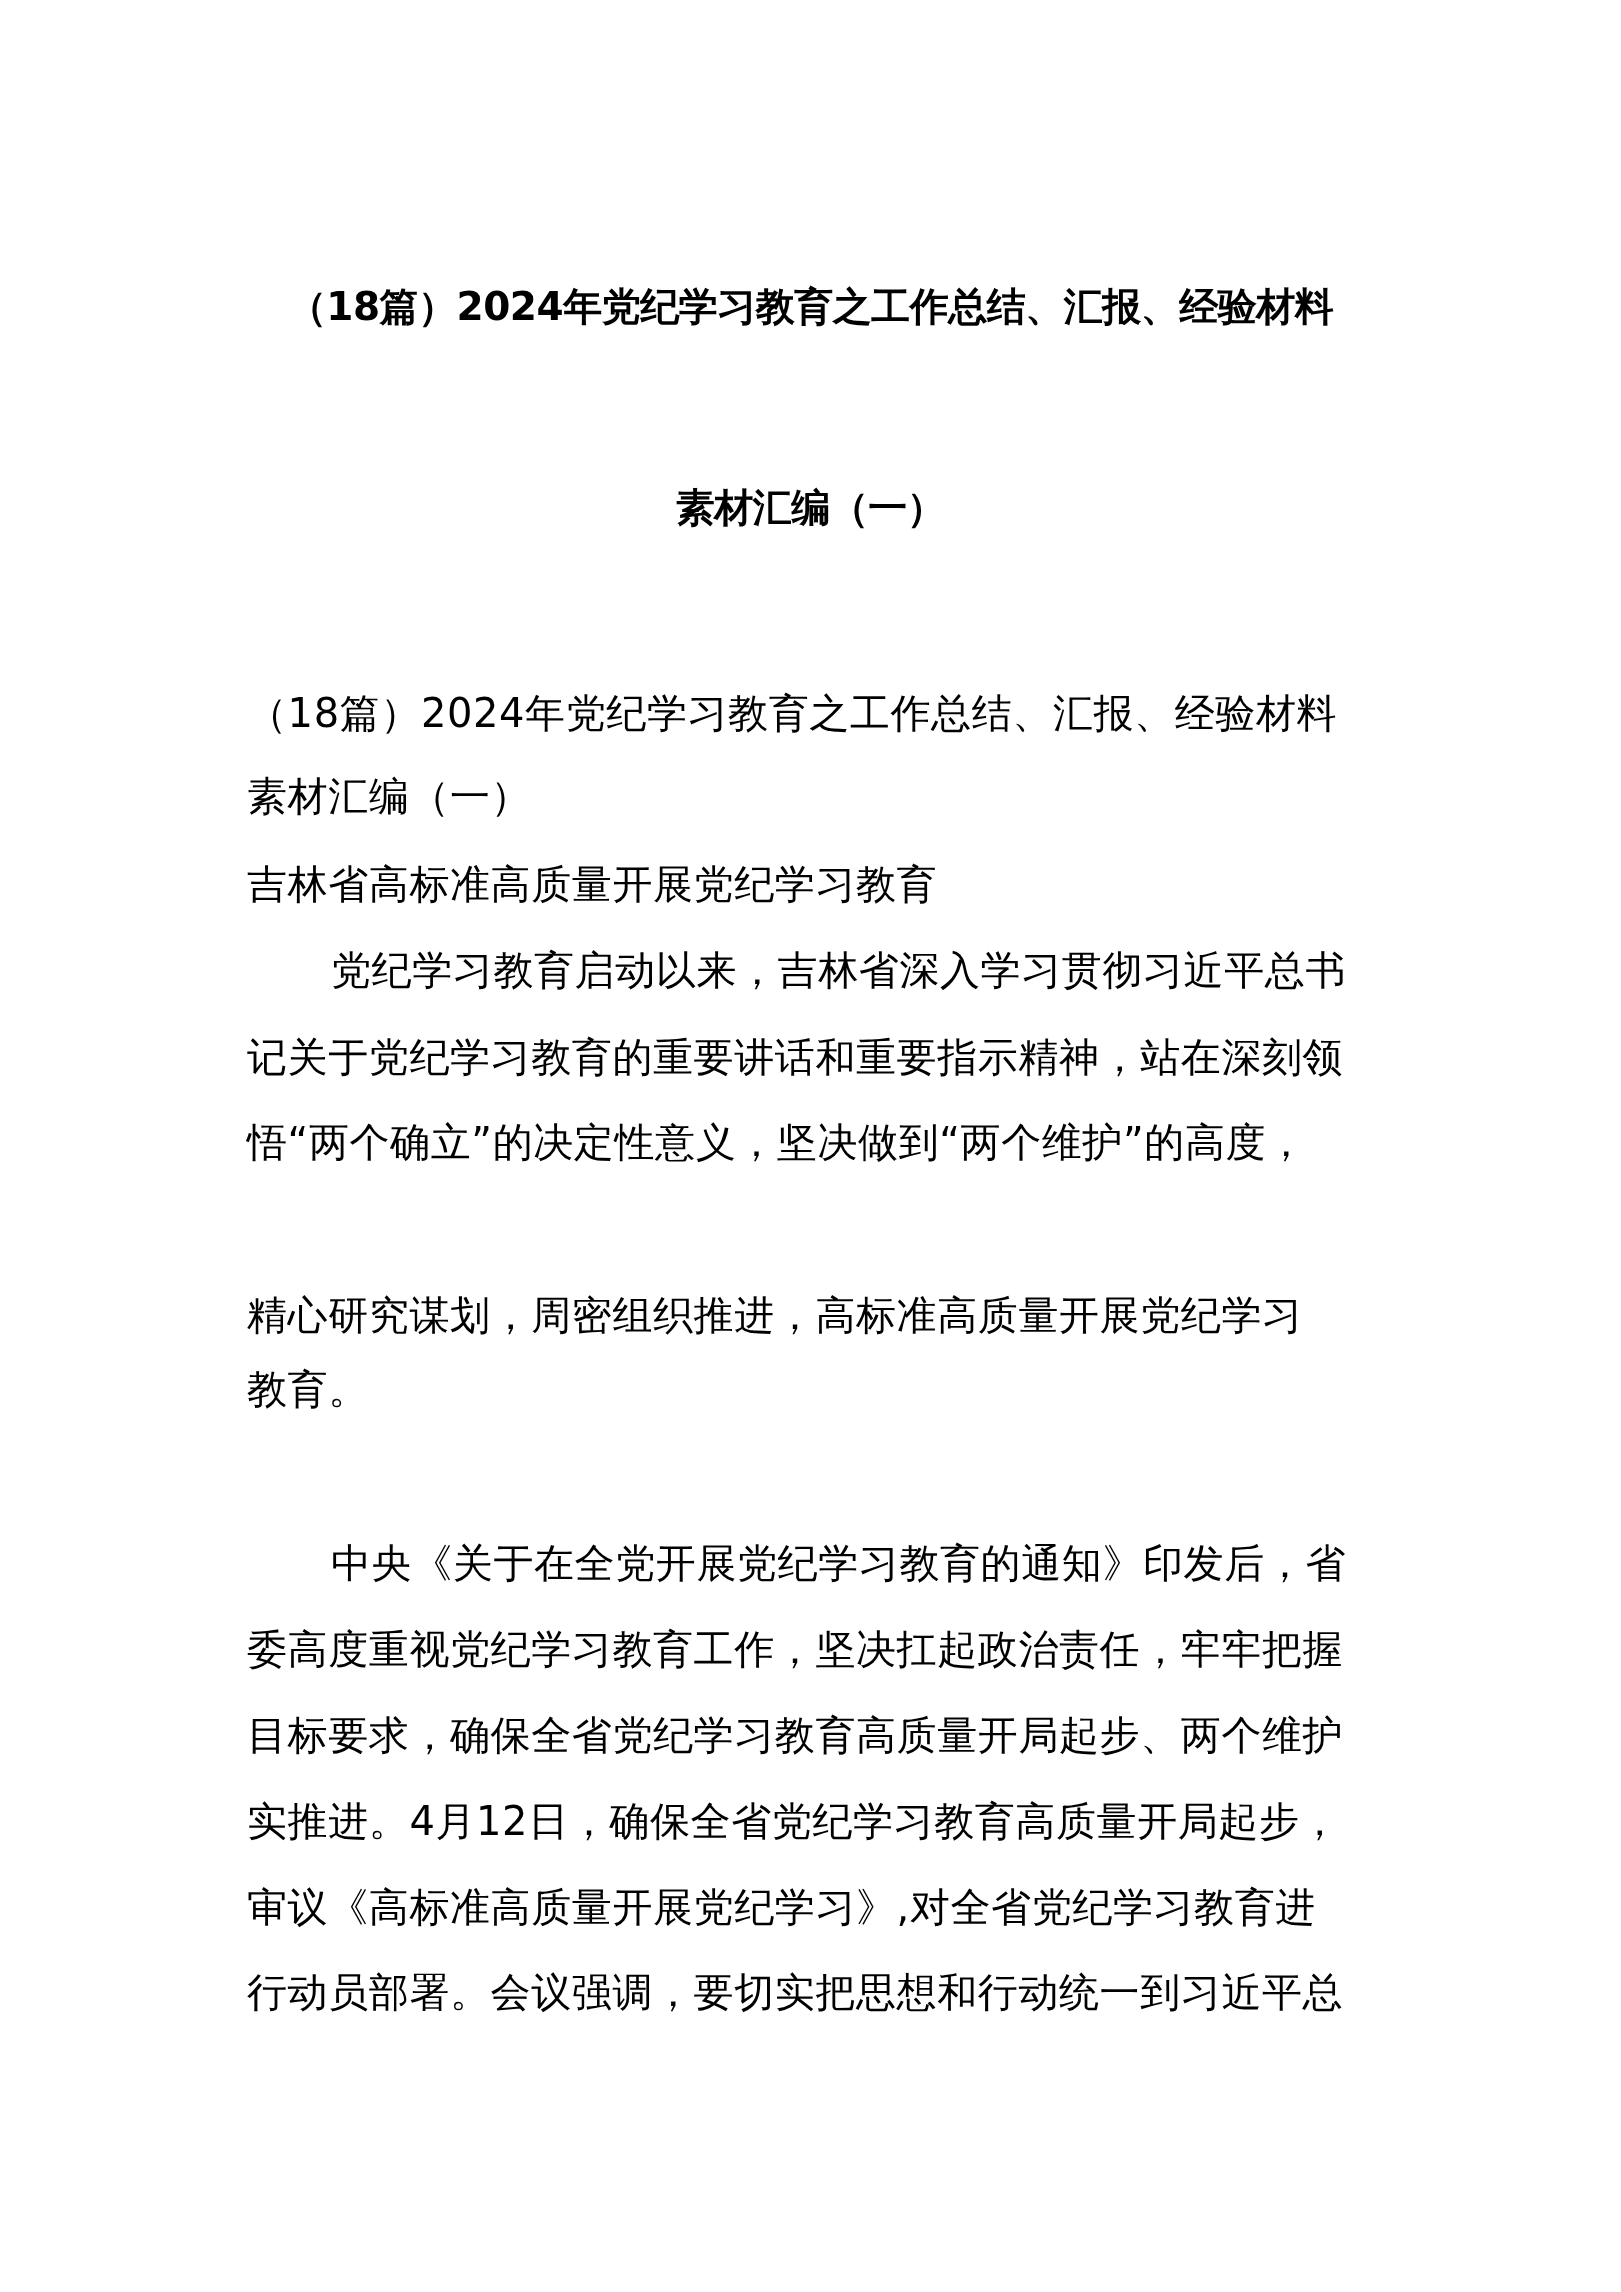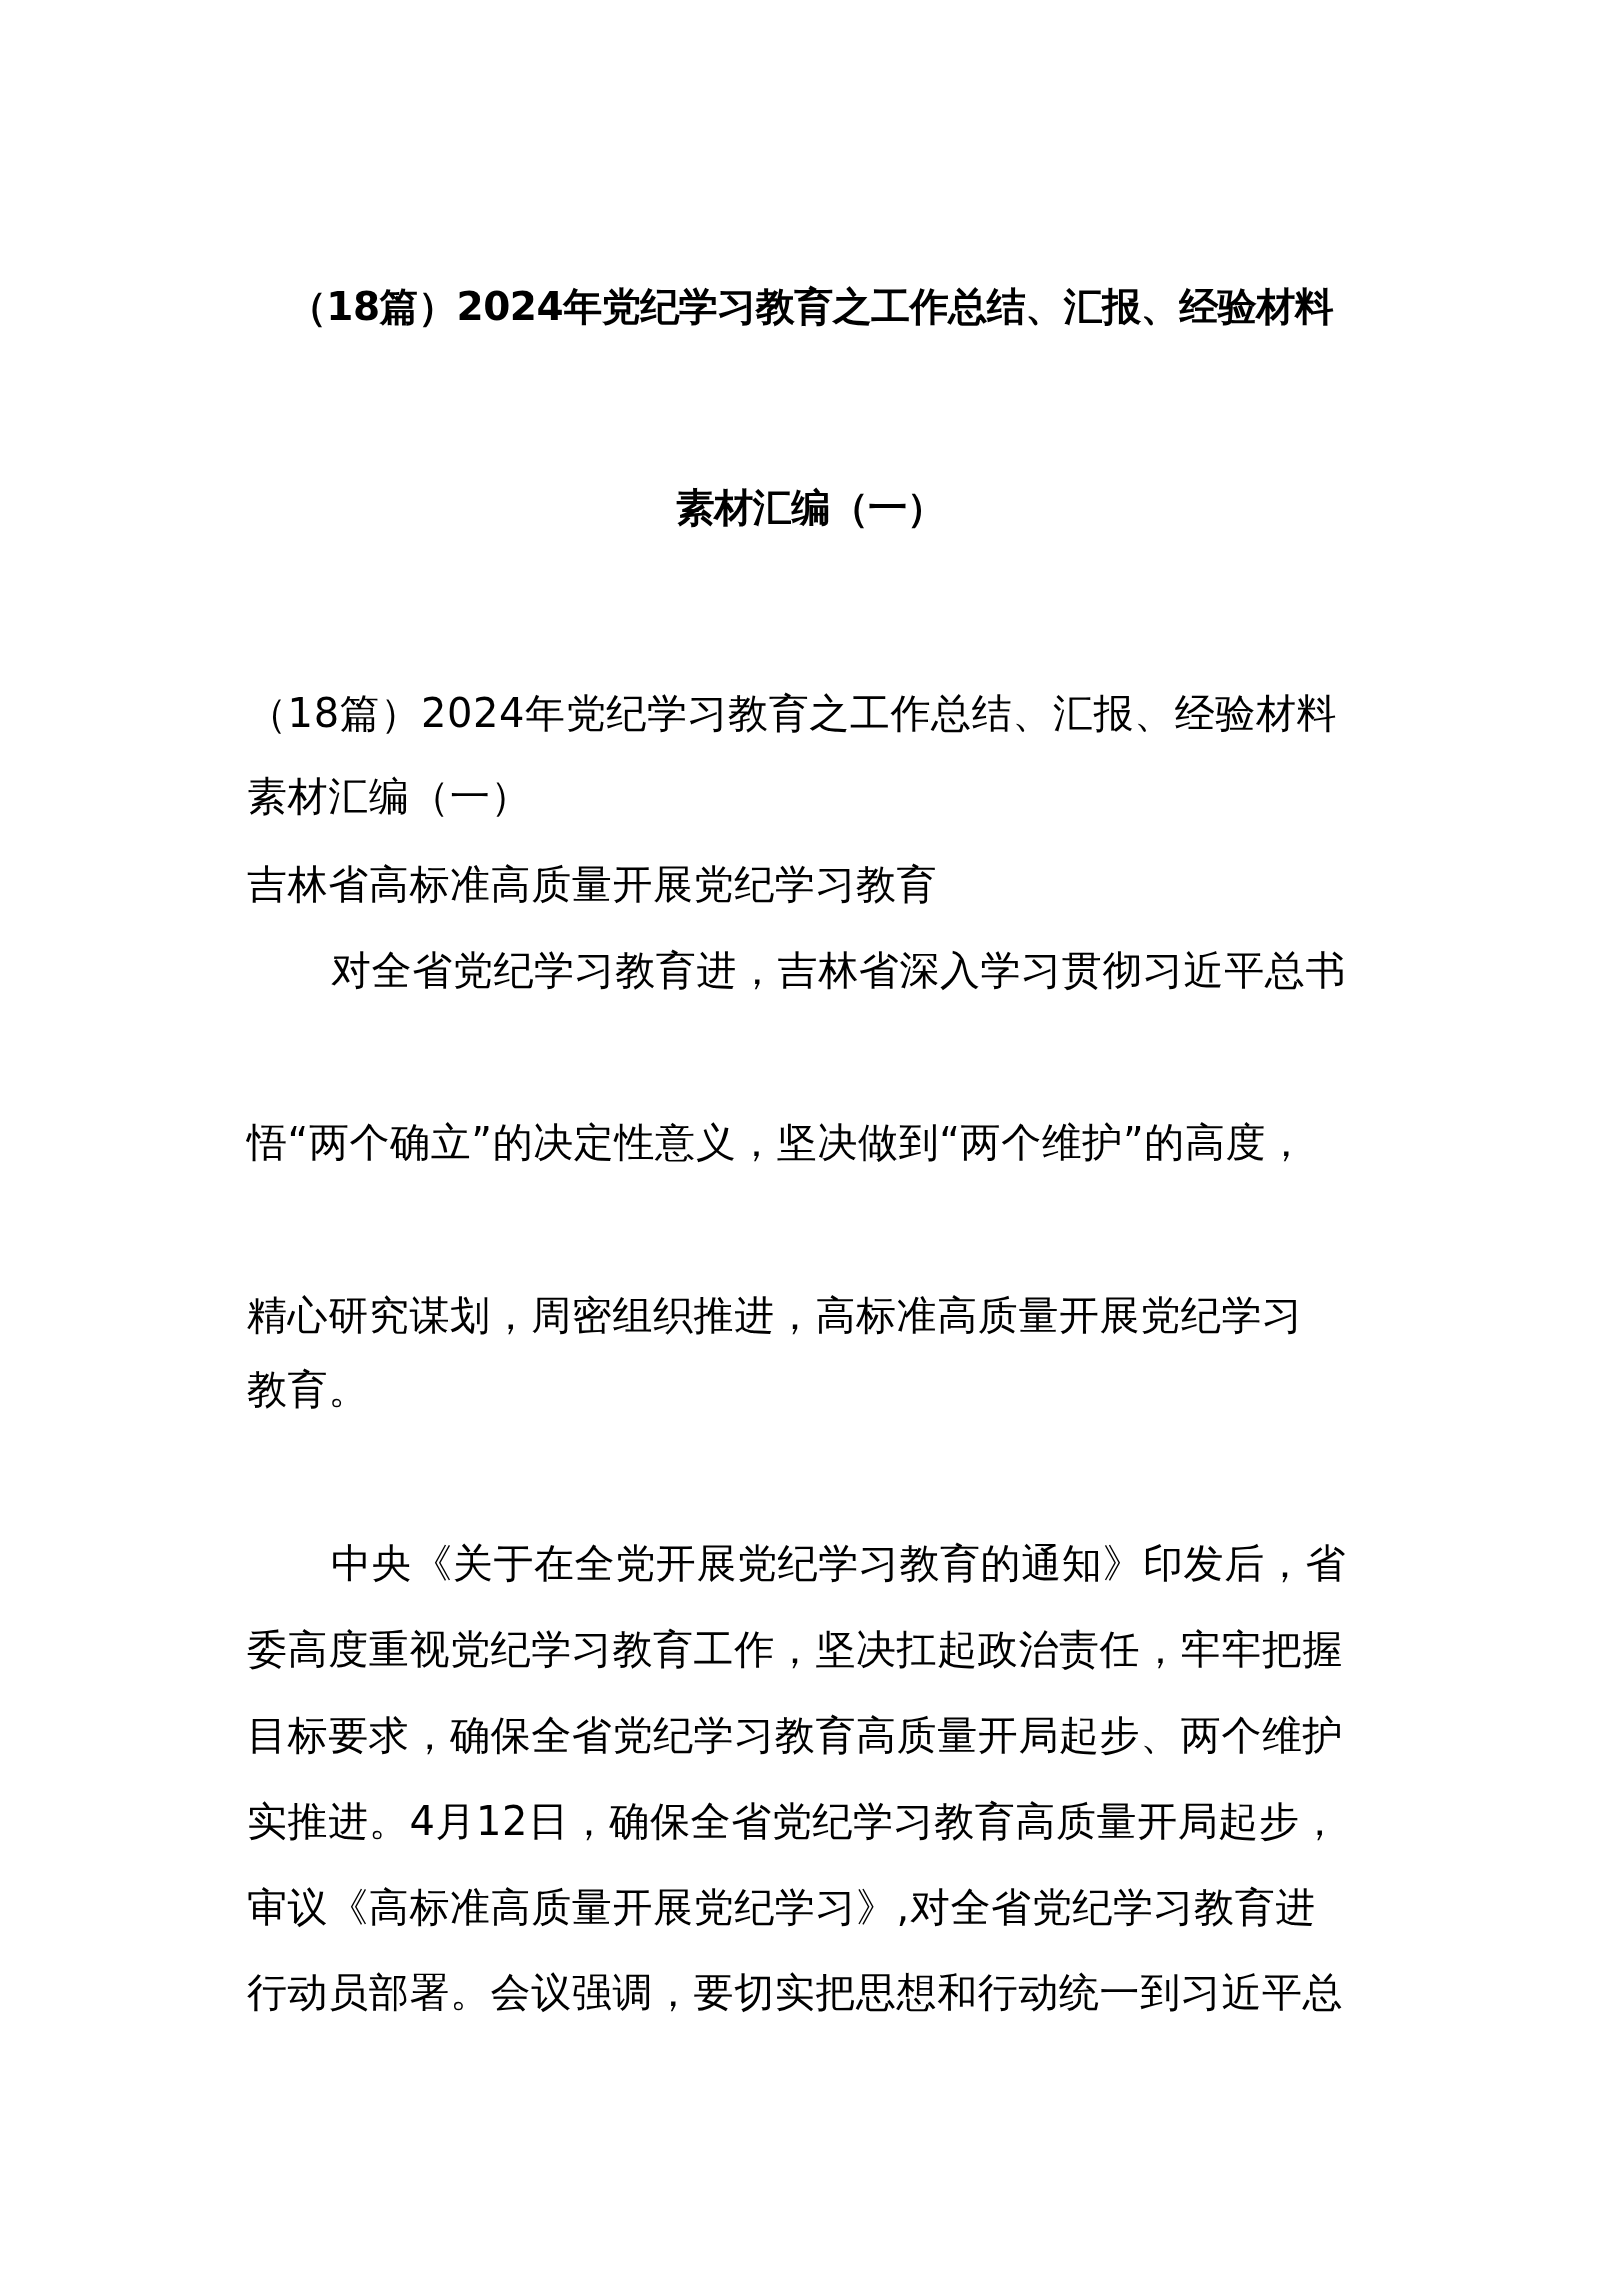--- a/index.html
+++ b/index.html
@@ -50,21 +50,22 @@
 <body>
 
 <div class="page">
 
   <div class="title-line l1">（18篇）2024年党纪学习教育之工作总结、汇报、经验材料</div>
   <div class="title-line l2">素材汇编（一）</div>
 
   <div class="body-line" style="top:684px">（18篇）2024年党纪学习教育之工作总结、汇报、经验材料</div>
   <div class="body-line" style="top:767px">素材汇编（一）</div>
   <div class="body-line" style="top:855px">吉林省高标准高质量开展党纪学习教育</div>
-  <div class="body-line indent" style="top:941px">对全省党纪学习教育进，吉林省深入学习贯彻习近平总书</div>
+  <div class="body-line indent" style="top:941px">党纪学习教育启动以来，吉林省深入学习贯彻习近平总书</div>
+  <div class="body-line" style="top:1028px">记关于党纪学习教育的重要讲话和重要指示精神，站在深刻领</div>
   <div class="body-line" style="top:1113px">悟“两个确立”的决定性意义，坚决做到“两个维护”的高度，</div>
   <div class="body-line" style="top:1286px">精心研究谋划，周密组织推进，高标准高质量开展党纪学习</div>
   <div class="body-line" style="top:1360px">教育。</div>
   <div class="body-line indent" style="top:1534px">中央《关于在全党开展党纪学习教育的通知》印发后，省</div>
   <div class="body-line" style="top:1620px">委高度重视党纪学习教育工作，坚决扛起政治责任，牢牢把握</div>
   <div class="body-line" style="top:1706px">目标要求，确保全省党纪学习教育高质量开局起步、两个维护</div>
   <div class="body-line" style="top:1792px">实推进。4月12日，确保全省党纪学习教育高质量开局起步，</div>
   <div class="body-line" style="top:1878px">审议《高标准高质量开展党纪学习》,对全省党纪学习教育进</div>
   <div class="body-line" style="top:1963px">行动员部署。会议强调，要切实把思想和行动统一到习近平总</div>
 

